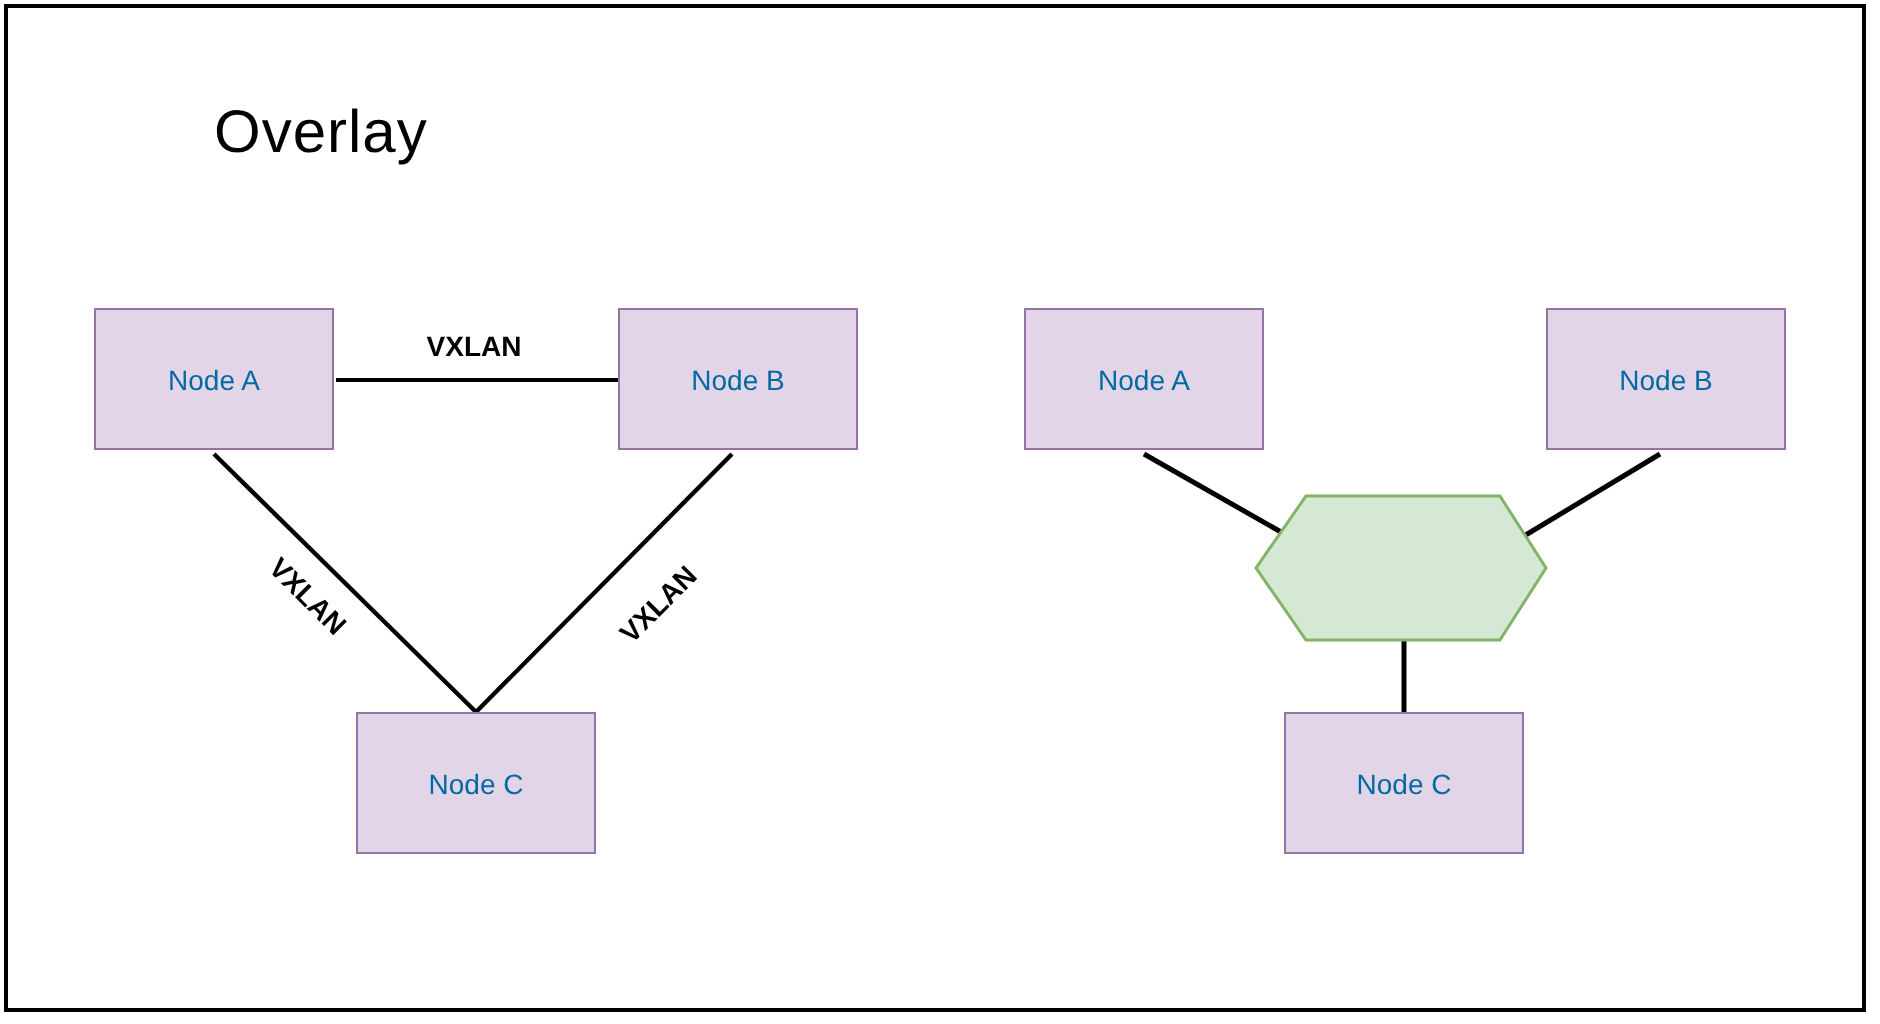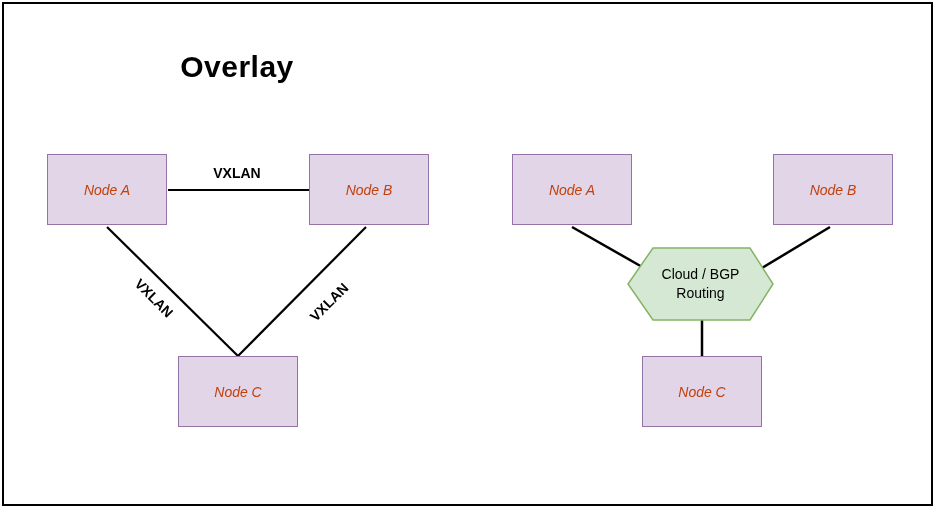--- a/index.html
+++ b/index.html
@@ -28,42 +28,41 @@
   .connector-layer {
     position: absolute;
     left: 0;
     top: 0;
     width: 940px;
     height: 512px;
   }
   .section-title {
     position: absolute;
     width: 260px;
-    text-align: center;
+    text-align: left;
     font-size: 30px;
-    font-weight: bold;
+    font-weight: normal;
     color: #000000;
     letter-spacing: 0.5px;
     white-space: nowrap;
   }
   .title-overlay  { left: 107px; top: 50px; }
   .title-underlay { left: 570px; top: 40px; }
   .node {
     position: absolute;
     width: 120px;
     height: 71px;
     background: #e1d5e7;
     border: 1.5px solid #9673a6;
     box-sizing: border-box;
     display: flex;
     align-items: center;
     justify-content: center;
     font-size: 14px;
-    color: #c2410c;
-    font-style: italic;
+    color: #0369a1;
   }
   .o-node-a { left: 47px;  top: 154px; }
   .o-node-b { left: 309px; top: 154px; }
   .o-node-c { left: 178px; top: 356px; }
   .u-node-a { left: 512px; top: 154px; }
   .u-node-b { left: 773px; top: 154px; }
   .u-node-c { left: 642px; top: 356px; }
   .edge-label {
     position: absolute;
     font-size: 14px;
@@ -129,17 +128,14 @@
   <div class="node o-node-c">Node C</div>
 
   <div class="edge-label lbl-ab">VXLAN</div>
   <div class="edge-label lbl-ac">VXLAN</div>
   <div class="edge-label lbl-bc">VXLAN</div>
 
   <div class="node u-node-a">Node A</div>
   <div class="node u-node-b">Node B</div>
   <div class="node u-node-c">Node C</div>
 
-  <div class="hub-label">
-    <span>Cloud / BGP Routing</span>
-  </div>
 
 </div>
 
 </body></html>

